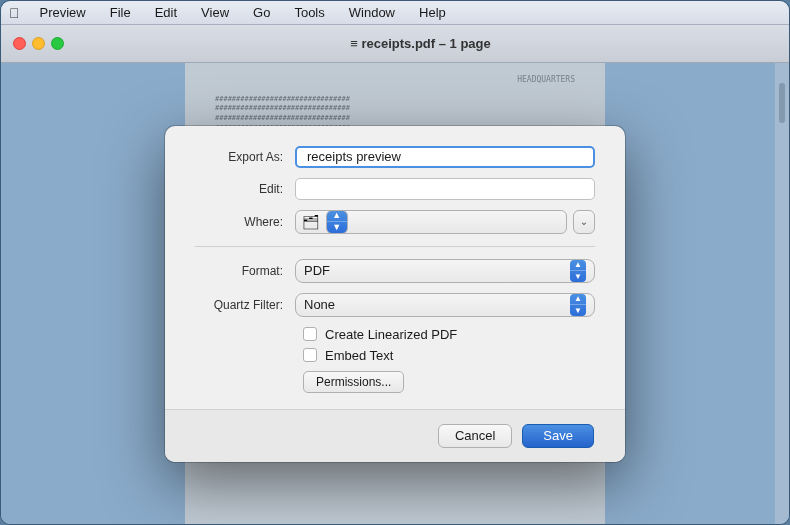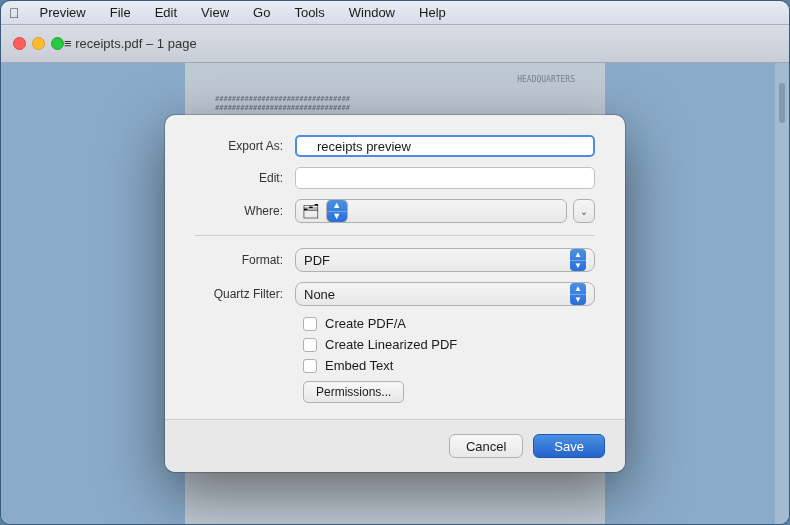--- a/index.html
+++ b/index.html
@@ -72,24 +72,24 @@
       border-radius: 50%;
       cursor: pointer;
     }
 
     .traffic-light.close { background: #ff5f57; border: 1px solid #e0443e; }
     .traffic-light.minimize { background: #febc2e; border: 1px solid #d9a123; }
     .traffic-light.maximize { background: #28c840; border: 1px solid #1dab31; }
 
     .title-bar-center {
       flex: 1;
-      text-align: left;
+      text-align: center;
       font-size: 13px;
       color: #333;
-      font-weight: 400;
+      font-weight: 700;
     }
 
     
     .main-content {
       flex: 1;
       background: #8aabca;
       position: relative;
       overflow: hidden;
     }
 
@@ -163,21 +163,21 @@
 
     .form-control {
       flex: 1;
     }
 
     .text-input {
       width: 100%;
       height: 22px;
       border: 2px solid #4a90e2;
       border-radius: 5px;
-      padding: 0 20px;
+      padding: 0 10px;
       font-size: 13px;
       background: white;
       outline: none;
       color: #1a1a1a;
     }
 
     .tags-input {
       width: 100%;
       height: 22px;
       border: 1px solid #c0c0c0;
@@ -347,21 +347,21 @@
       color: #1a1a1a;
       cursor: pointer;
       margin-top: 2px;
     }
 
     
     .modal-footer {
       display: flex;
       justify-content: flex-end;
       gap: 10px;
-      padding: 14px 20px;
+      padding: 14px 31px;
       background: #e8e8e8;
       border-top: 1px solid #d0d0d0;
       margin-top: 16px;
     }
 
     .btn-cancel {
       height: 24px;
       padding: 0 16px;
       border: 1px solid #b0b0b0;
       border-radius: 6px;
@@ -493,24 +493,20 @@
                   <div class="select-stepper-half">▲</div>
                   <div class="select-stepper-half">▼</div>
                 </div>
               </div>
             </div>
           </div>
 
           <div class="checkbox-section">
             <div class="checkbox-row">
               <div class="checkbox"></div>
-              <span class="checkbox-label">Create PDF/A</span>
-            </div>
-            <div class="checkbox-row">
-              <div class="checkbox"></div>
               <span class="checkbox-label">Create Linearized PDF</span>
             </div>
             <div class="checkbox-row">
               <div class="checkbox"></div>
               <span class="checkbox-label">Embed Text</span>
             </div>
             <div style="margin-top: 4px;">
               <button class="permissions-btn">Permissions...</button>
             </div>
           </div>

